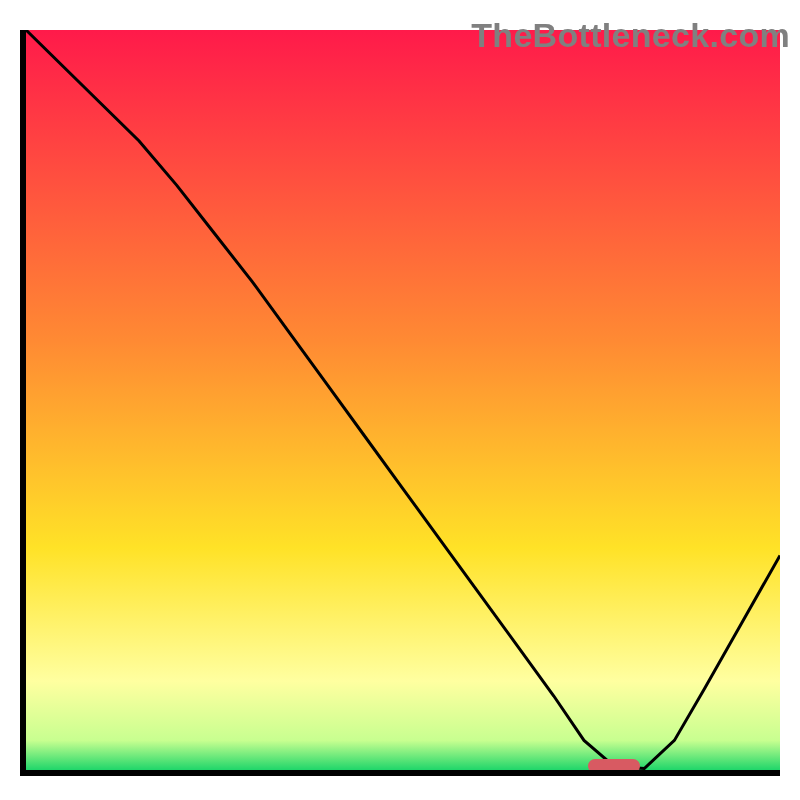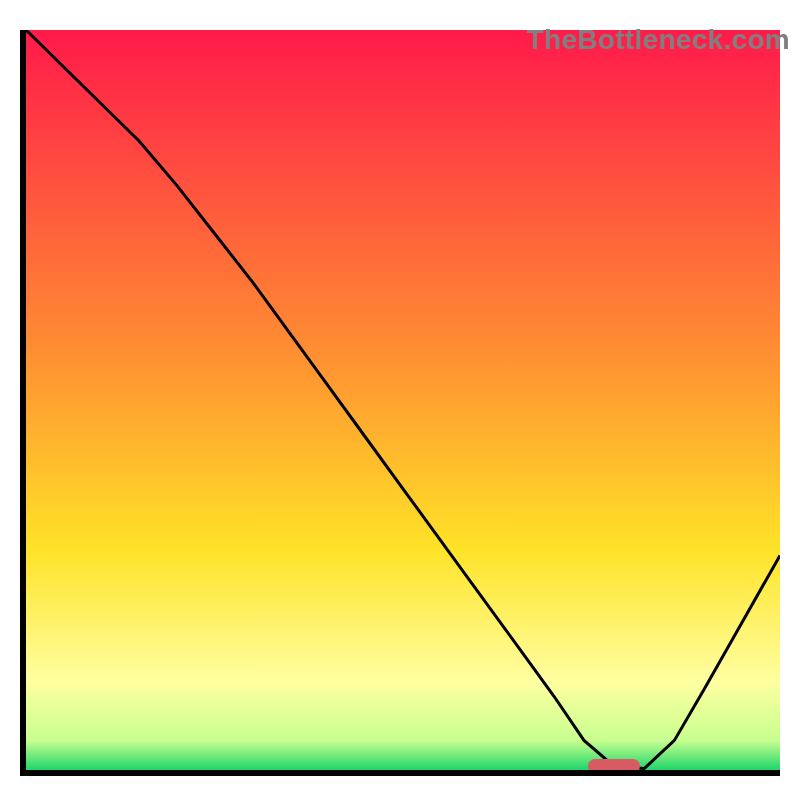--- a/index.html
+++ b/index.html
@@ -11,23 +11,23 @@
     font-family: Arial, Helvetica, sans-serif;
   }
   .frame {
     position: relative;
     width: 800px;
     height: 800px;
     box-sizing: border-box;
   }
   .watermark {
     position: absolute;
-    top: 24px;
+    top: 16px;
     right: 10px;
-    font-size: 28px;
+    font-size: 34px;
     font-weight: 600;
     color: #808080;
     letter-spacing: 0.3px;
     z-index: 5;
     margin-left: 32px;
   }
   .axis-left, .axis-bottom {
     position: absolute;
     background: #000;
     z-index: 4;

